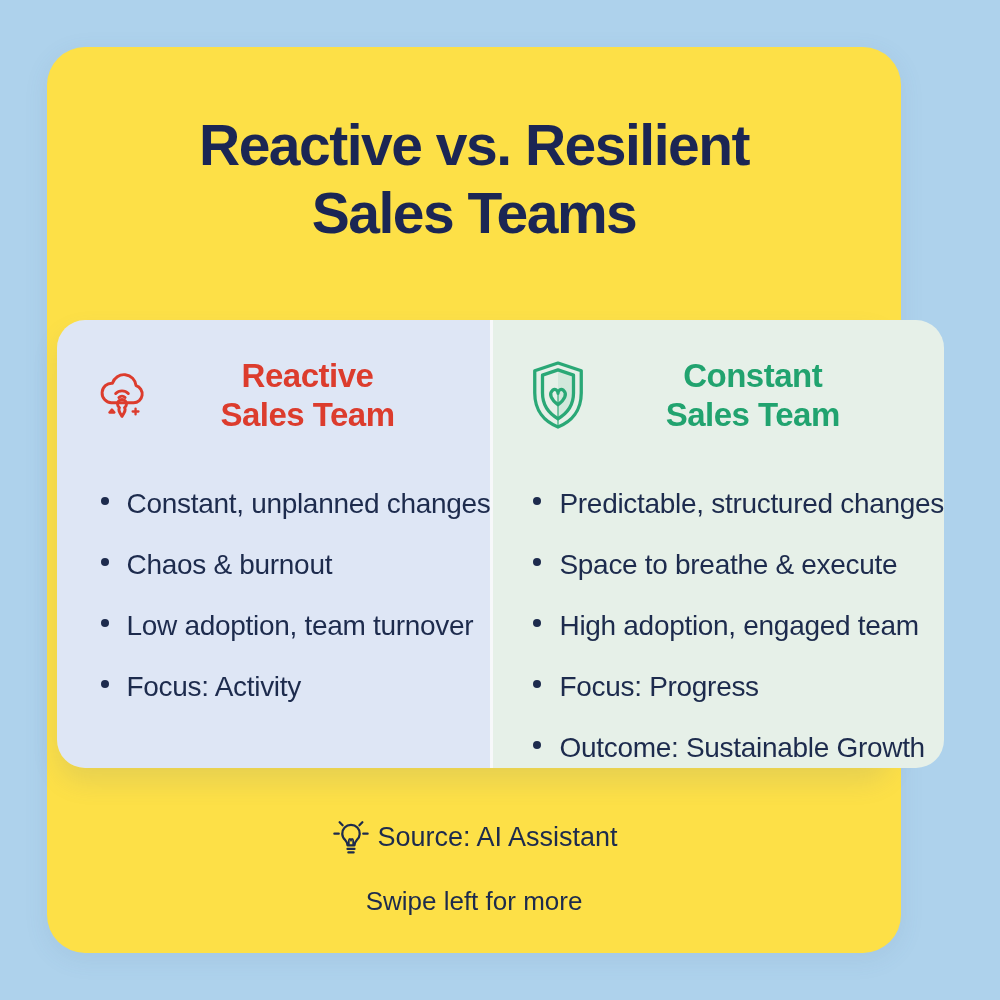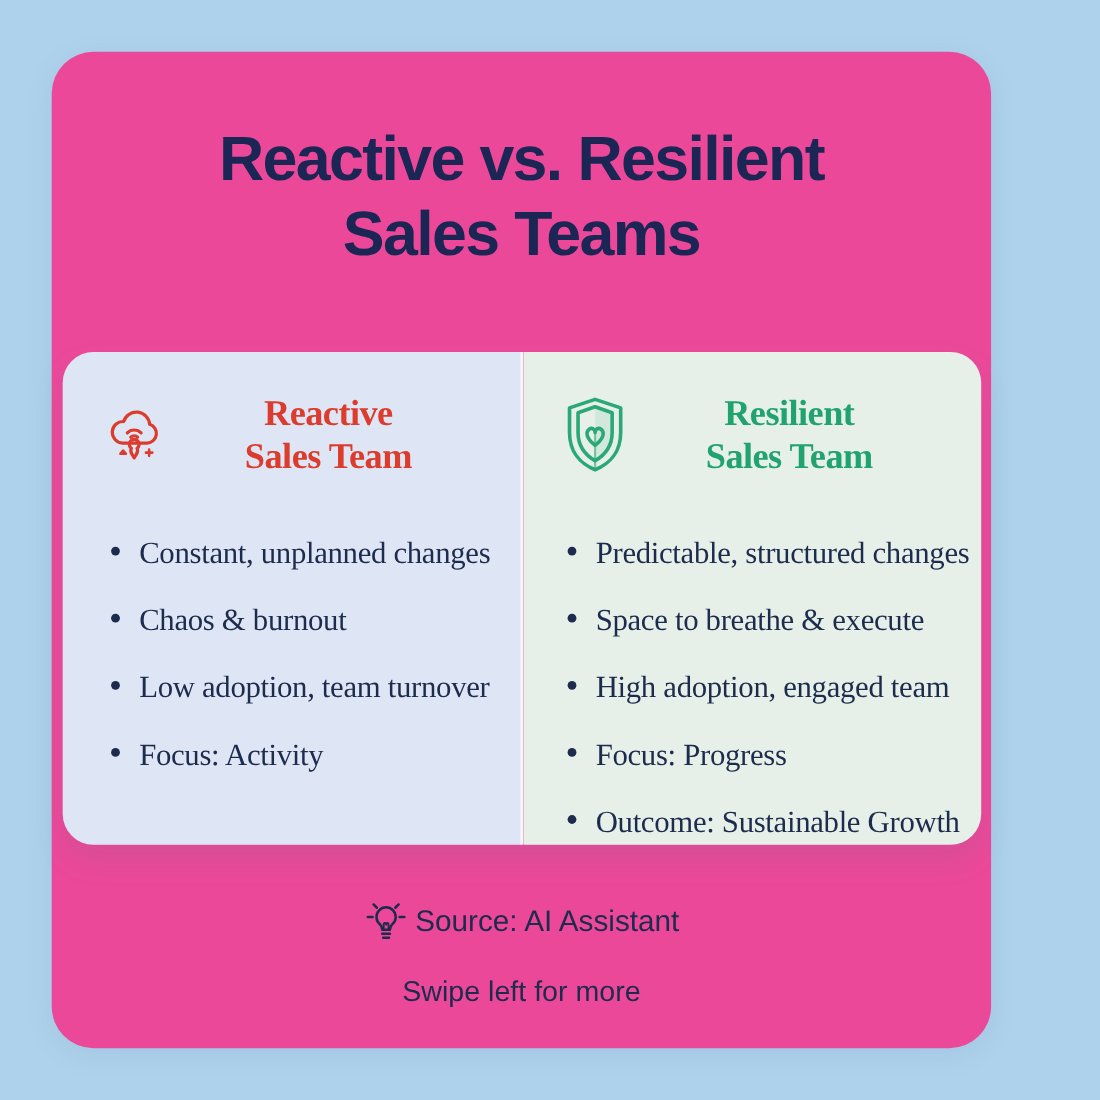--- a/index.html
+++ b/index.html
@@ -7,21 +7,21 @@
   body {
     font-family: "Liberation Sans", sans-serif;
     background: #aed2ec;
     position: relative;
     overflow: hidden;
   }
   .card {
     position: absolute;
     left: 47px; top: 47px;
     width: 854px; height: 906px;
-    background: #ec4899;
+    background: #fde047;
     border-radius: 38px;
     box-shadow: 0 6px 24px rgba(80,110,150,0.10);
   }
   .main-title {
     margin-top: 64px;
     text-align: center;
     font-size: 57px;
     line-height: 1.2;
     font-weight: bold;
     letter-spacing: -1.5px;
@@ -30,21 +30,20 @@
   .compare {
     margin: 72px auto 0;
     width: 835px; height: 448px;
     display: flex;
     border-radius: 28px;
     box-shadow: 0 14px 26px rgba(90,110,140,0.14);
   }
   .panel {
     flex: 1;
     padding: 30px 0 0 0;
-    font-family: Liberation Serif, serif;
   }
   .panel.reactive {
     background: #dee6f5;
     border-radius: 28px 0 0 28px;
     border-right: 3px solid #f7f8fa;
   }
   .panel.resilient {
     background: #e6f0e8;
     border-radius: 0 28px 28px 0;
   }
@@ -151,21 +150,21 @@
         <span class="icon-wrap">
           <svg width="62" height="78" viewBox="0 0 64 76" fill="none" stroke="#2aa876" stroke-width="3.4" stroke-linejoin="round" stroke-linecap="round">
             <path d="M32 36 L32 70" stroke-width="2" opacity="0.6"></path>
             <path d="M32 11 L48 16.5 V35 C48 47.5 41.5 56 32 61.5 V11 Z" fill="rgba(42,168,118,0.10)" stroke="none"></path>
             <path d="M32 4 L56 12 V35 C56 53 46 64.5 32 70 C18 64.5 8 53 8 35 V12 Z"></path>
             <path d="M32 11 L48 16.5 V35 C48 47.5 41.5 56 32 61.5 C22.5 56 16 47.5 16 35 V16.5 Z"></path>
             <path d="M32 47 C24.5 41.5 22.5 35.5 26.3 32.2 C29 30 32 32 32 35.2 C32 32 35 30 37.7 32.2 C41.5 35.5 39.5 41.5 32 47 Z"></path>
           </svg>
         </span>
         <div class="panel-title">
-          <span>Resilient</span><br>
+          <span>Constant</span><br>
           <span>Sales Team</span>
         </div>
       </div>
       <ul class="bullet-list">
         <li>Predictable, structured changes</li>
         <li>Space to breathe &amp; execute</li>
         <li>High adoption, engaged team</li>
         <li>Focus: Progress</li>
         <li>Outcome: Sustainable Growth</li>
       </ul>

